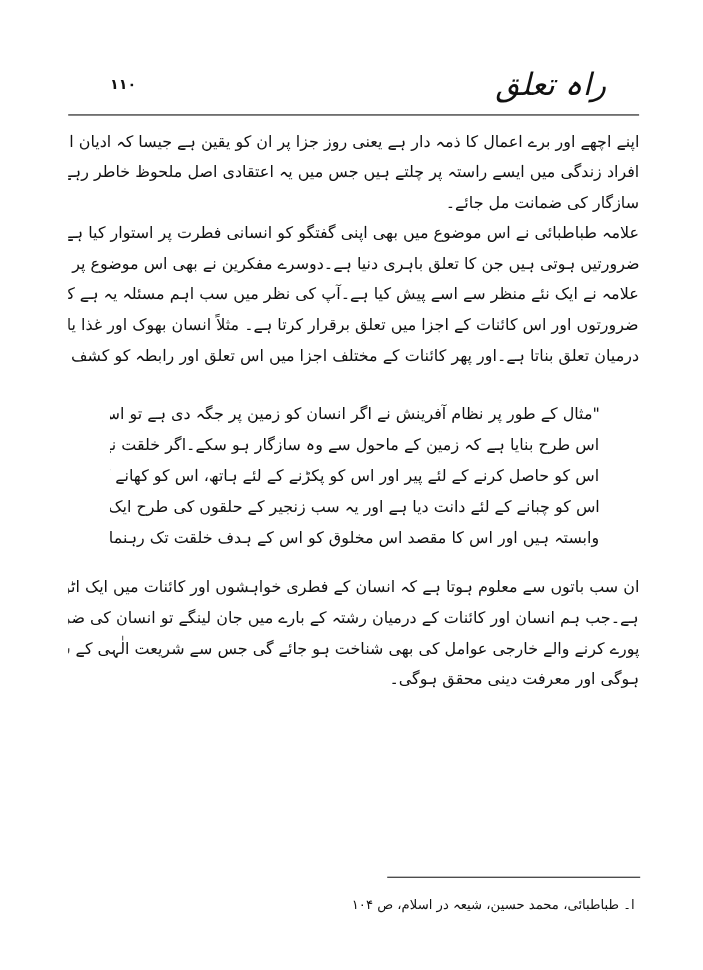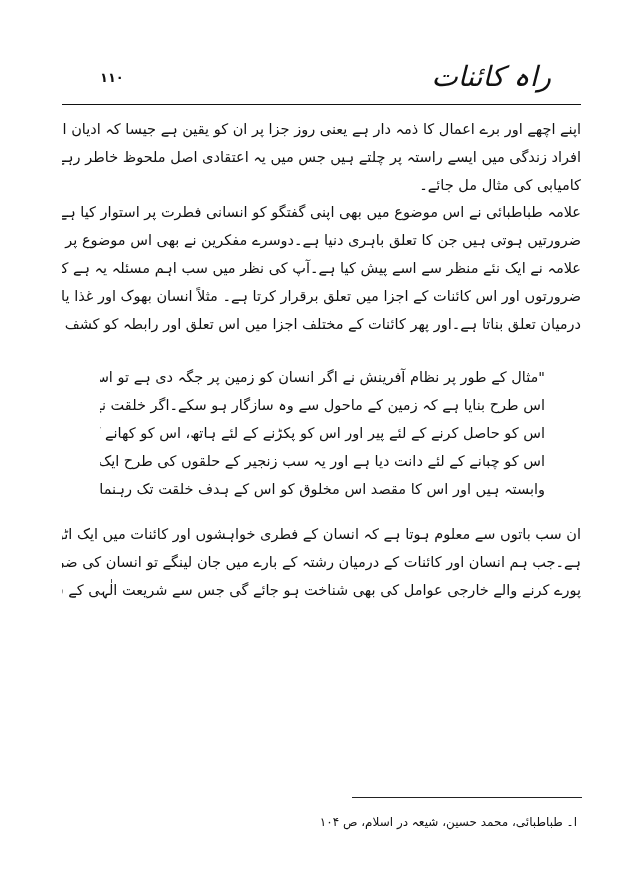--- a/index.html
+++ b/index.html
@@ -45,28 +45,28 @@
       position: absolute; right: 62px; top: 815px;
       direction: rtl; text-align: left;
       font-family: "DejaVu Sans", sans-serif; font-size: 12px; color: #111; white-space: nowrap;
     }
   </style>
 </head>
 <body>
 
 <div class="page">
 
-  <div class="header-title">راہ کائنات</div>
+  <div class="header-title">راہ تعلق</div>
   <div class="page-number">۱۱۰</div>
   <div class="header-rule" style="width:519px;"></div>
 
   <div class="body-text p1">
     <span class="line">اپنے اچھے اور برے اعمال کا ذمہ دار ہے یعنی روز جزا پر ان کو یقین ہے جیسا کہ ادیان الٰہی کا ماننا ہے، تو ایسے</span>
     <span class="line">افراد زندگی میں ایسے راستہ پر چلتے ہیں جس میں یہ اعتقادی اصل ملحوظ خاطر رہے جس سے دونوں دنیا میں</span>
-    <span class="line">کامیابی کی مثال مل جائے۔</span>
+    <span class="line">سازگار کی ضمانت مل جائے۔</span>
   </div>
 
   <div class="body-text p2">
     <span class="line">علامہ طباطبائی نے اس موضوع میں بھی اپنی گفتگو کو انسانی فطرت پر استوار کیا ہے۔انسان کی کچھ</span>
     <span class="line">ضرورتیں ہوتی ہیں جن کا تعلق باہری دنیا ہے۔دوسرے مفکرین نے بھی اس موضوع پر توجہ دی ہے لیکن</span>
     <span class="line">علامہ نے ایک نئے منظر سے اسے پیش کیا ہے۔آپ کی نظر میں سب اہم مسئلہ یہ ہے کہ انسان اپنی</span>
     <span class="line">ضرورتوں اور اس کائنات کے اجزا میں تعلق برقرار کرتا ہے۔ مثلاً انسان بھوک اور غذا یا پیاس اور پانی کے</span>
     <span class="line">درمیان تعلق بناتا ہے۔اور پھر کائنات کے مختلف اجزا میں اس تعلق اور رابطہ کو کشف کرتا ہے:</span>
   </div>
 
@@ -75,18 +75,19 @@
     <span class="line">اس طرح بنایا ہے کہ زمین کے ماحول سے وہ سازگار ہو سکے۔اگر خلقت نے روٹی پیدا کی ہے تو</span>
     <span class="line">اس کو حاصل کرنے کے لئے پیر اور اس کو پکڑنے کے لئے ہاتھ، اس کو کھانے کے لئے منہ،</span>
     <span class="line">اس کو چبانے کے لئے دانت دیا ہے اور یہ سب زنجیر کے حلقوں کی طرح ایک دوسرے سے</span>
     <span class="line">وابستہ ہیں اور اس کا مقصد اس مخلوق کو اس کے ہدف خلقت تک رہنمائی کرنا ہے۔"¹</span>
   </div>
 
   <div class="body-text p3">
     <span class="line">ان سب باتوں سے معلوم ہوتا ہے کہ انسان کے فطری خواہشوں اور کائنات میں ایک اٹوٹ رشتہ</span>
     <span class="line">ہے۔جب ہم انسان اور کائنات کے درمیان رشتہ کے بارے میں جان لینگے تو انسان کی ضرورتوں اور اس کو</span>
     <span class="line">پورے کرنے والے خارجی عوامل کی بھی شناخت ہو جائے گی جس سے شریعت الٰہی کے سمجھنے میں آسانی</span>
+    <span class="line">ہوگی اور معرفت دینی محقق ہوگی۔</span>
   </div>
 
   <div class="footnote-rule"></div>
   <div class="footnote">ا۔ طباطبائی، محمد حسین، شیعہ در اسلام، ص ۱۰۴</div>
 
 </div>
 
 </body></html>

